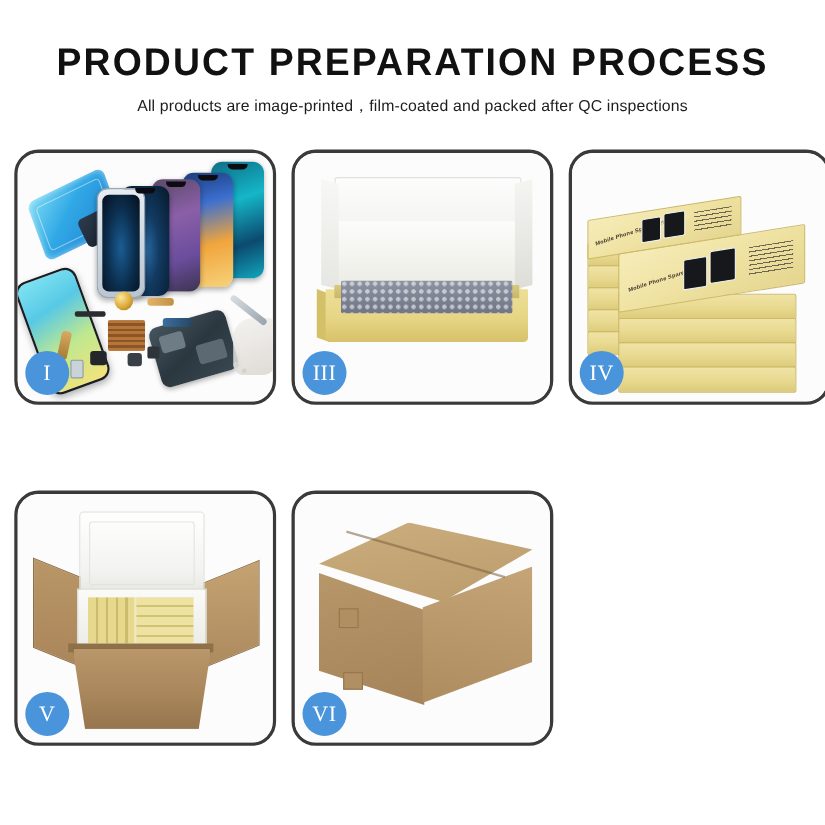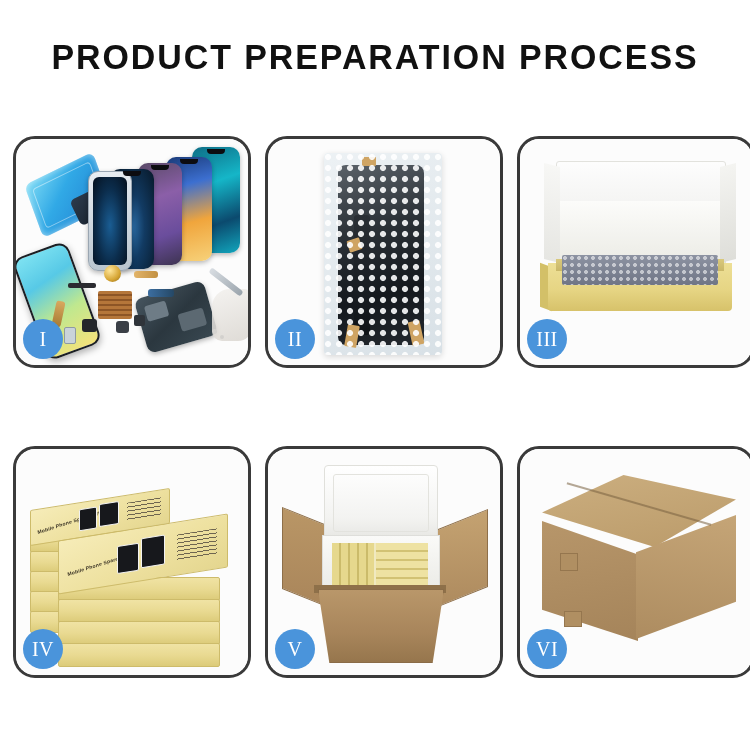--- a/index.html
+++ b/index.html
@@ -394,20 +394,21 @@
   .p6-tape2 {
     position:absolute; left:44px; top:162px; width:16px; height:14px;
     background:#b08f62; border:1px solid #95764e;
   }
 </style>
 </head>
 <body>
 
 <div class="header">
   <div class="page-title">PRODUCT PREPARATION PROCESS</div>
+  <div class="page-subtitle">All products are image-printed，film-coated and packed after QC inspections</div>
 </div>
 
 <div class="grid">
 
   <div class="panel">
     <div class="panel-stage">
       <div class="p1-adhesive"></div>
       <div class="p1-adh-dark"></div>
 
       <div class="p1-fan">
@@ -440,34 +441,20 @@
       <div class="prt prt-chip"></div>
       <div class="prt prt-sim"></div>
       <div class="prt prt-screw1"></div>
       <div class="prt prt-screw2"></div>
       <div class="prt prt-hand"></div>
       <div class="prt prt-tool"></div>
     </div>
     <div class="badge">I</div>
   </div>
 
-  <div class="panel">
-    <div class="panel-stage">
-      <div class="p2-bag">
-        <div class="p2-screen"></div>
-        <div class="p2-flexstrip"></div>
-        <div class="p2-tape p2-tape-a"></div>
-        <div class="p2-tape p2-tape-b"></div>
-        <div class="p2-tape p2-tape-c"></div>
-        <div class="p2-tape p2-tape-d"></div>
-        <div class="p2-bubbles"></div>
-      </div>
-    </div>
-    <div class="badge">II</div>
-  </div>
 
   <div class="panel">
     <div class="panel-stage">
       <div class="p3-lid"></div>
       <div class="p3-lid-left"></div>
       <div class="p3-lid-right"></div>
       <div class="p3-foam"></div>
       <div class="p3-side-l"></div>
       <div class="p3-base"></div>
       <div class="p3-base-inner"></div>

